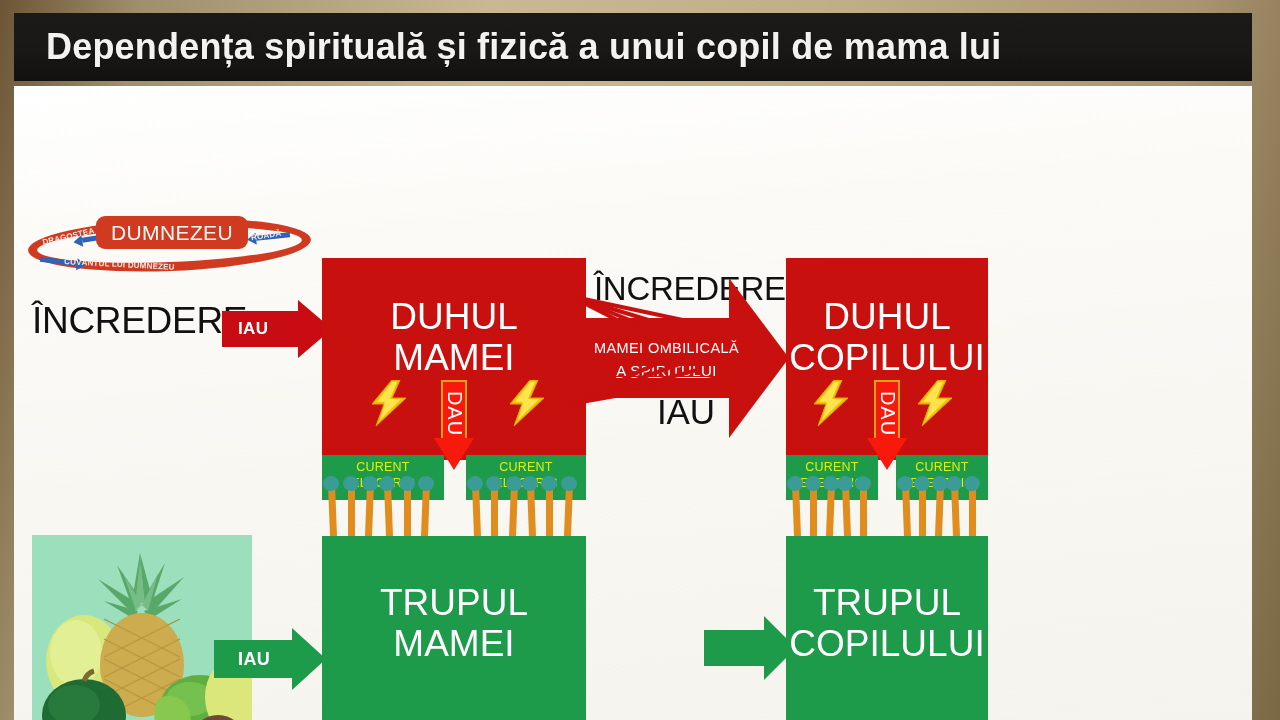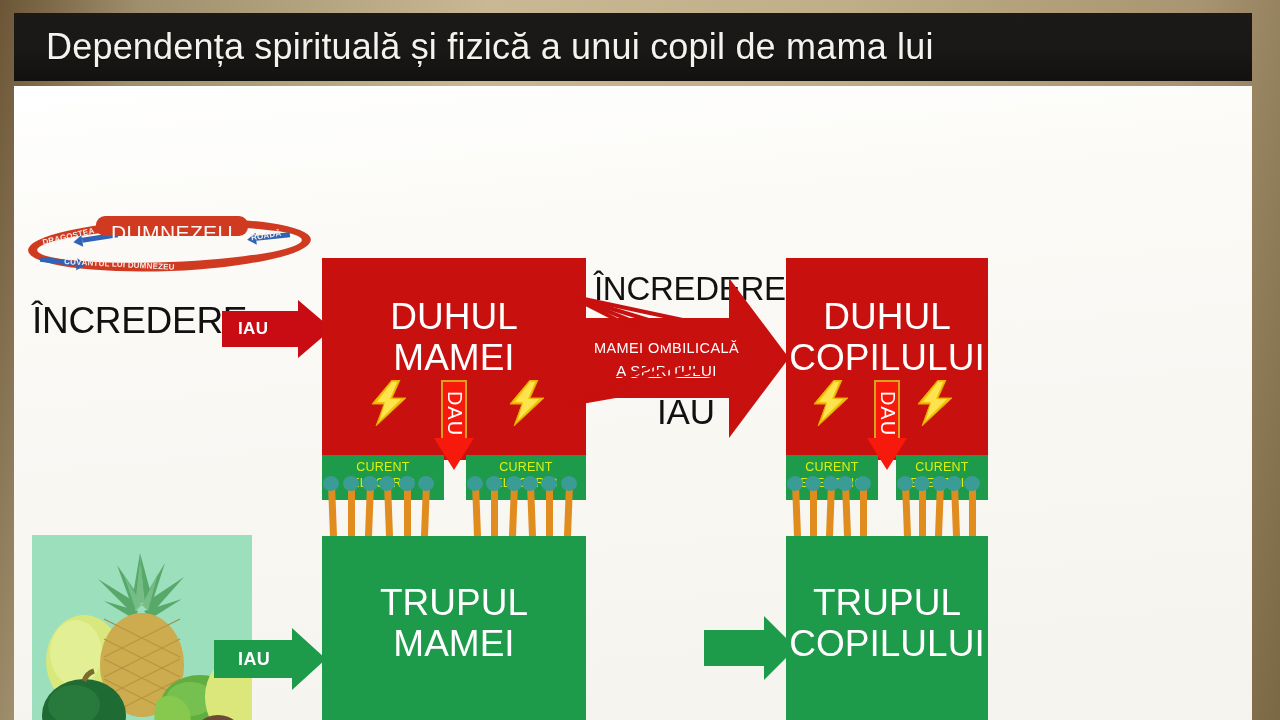--- a/index.html
+++ b/index.html
@@ -14,21 +14,21 @@
   #slide {
     position:absolute; left:14px; top:13px; width:1252px; height:707px;
     overflow:hidden;
   }
   #title-bar {
     position:absolute; left:0; top:0; width:1238px; height:68px;
     background:linear-gradient(180deg,#1b1a18 0%,#191816 55%,#121110 100%);
   }
   #title-text {
     position:absolute; left:32px; top:13px;
-    color:#f4f2ee; font-size:36px; font-weight:400;
+    color:#f4f2ee; font-size:36px; font-weight:700;
     letter-spacing:.2px; white-space:nowrap;
     text-shadow:0 1px 1px rgba(0,0,0,.6);
   }
   #content {
     position:absolute; left:0; top:73px; width:1238px; height:634px;
     background:linear-gradient(175deg,#ffffff 0%,#fbfaf6 25%,#f7f6f1 70%,#f5f3ee 100%);
   }
 
   
   .ttl { color:#fff; font-weight:400; text-align:center; line-height:1.12; }
@@ -41,21 +41,21 @@
   }
 
   
   #dumnezeu-group { position:absolute; left:6px; top:127px; width:300px; height:62px; }
   #dz-ring {
     position:absolute; left:8px; top:6px; width:283px; height:52px;
     border:9px solid #d03a21; border-radius:50%;
     transform:rotate(-2.2deg);
   }
   #dz-pill {
-    position:absolute; left:76px; top:3px; width:152px; height:20px;
+    position:absolute; left:76px; top:3px; width:152px; height:33px;
     background:#d03a21; border-radius:9px;
     color:#fdf6f2; font-size:21px; text-align:center; line-height:33px;
     letter-spacing:.4px;
   }
   .dz-lbl {
     position:absolute; color:#f6eae6; font-size:8px; font-weight:bold;
     letter-spacing:.2px; white-space:nowrap;
   }
   #dz-dragostea { left:22px; top:19px; transform:rotate(-13deg); }
   #dz-roada     { left:231px; top:18px; transform:rotate(-9deg); }

